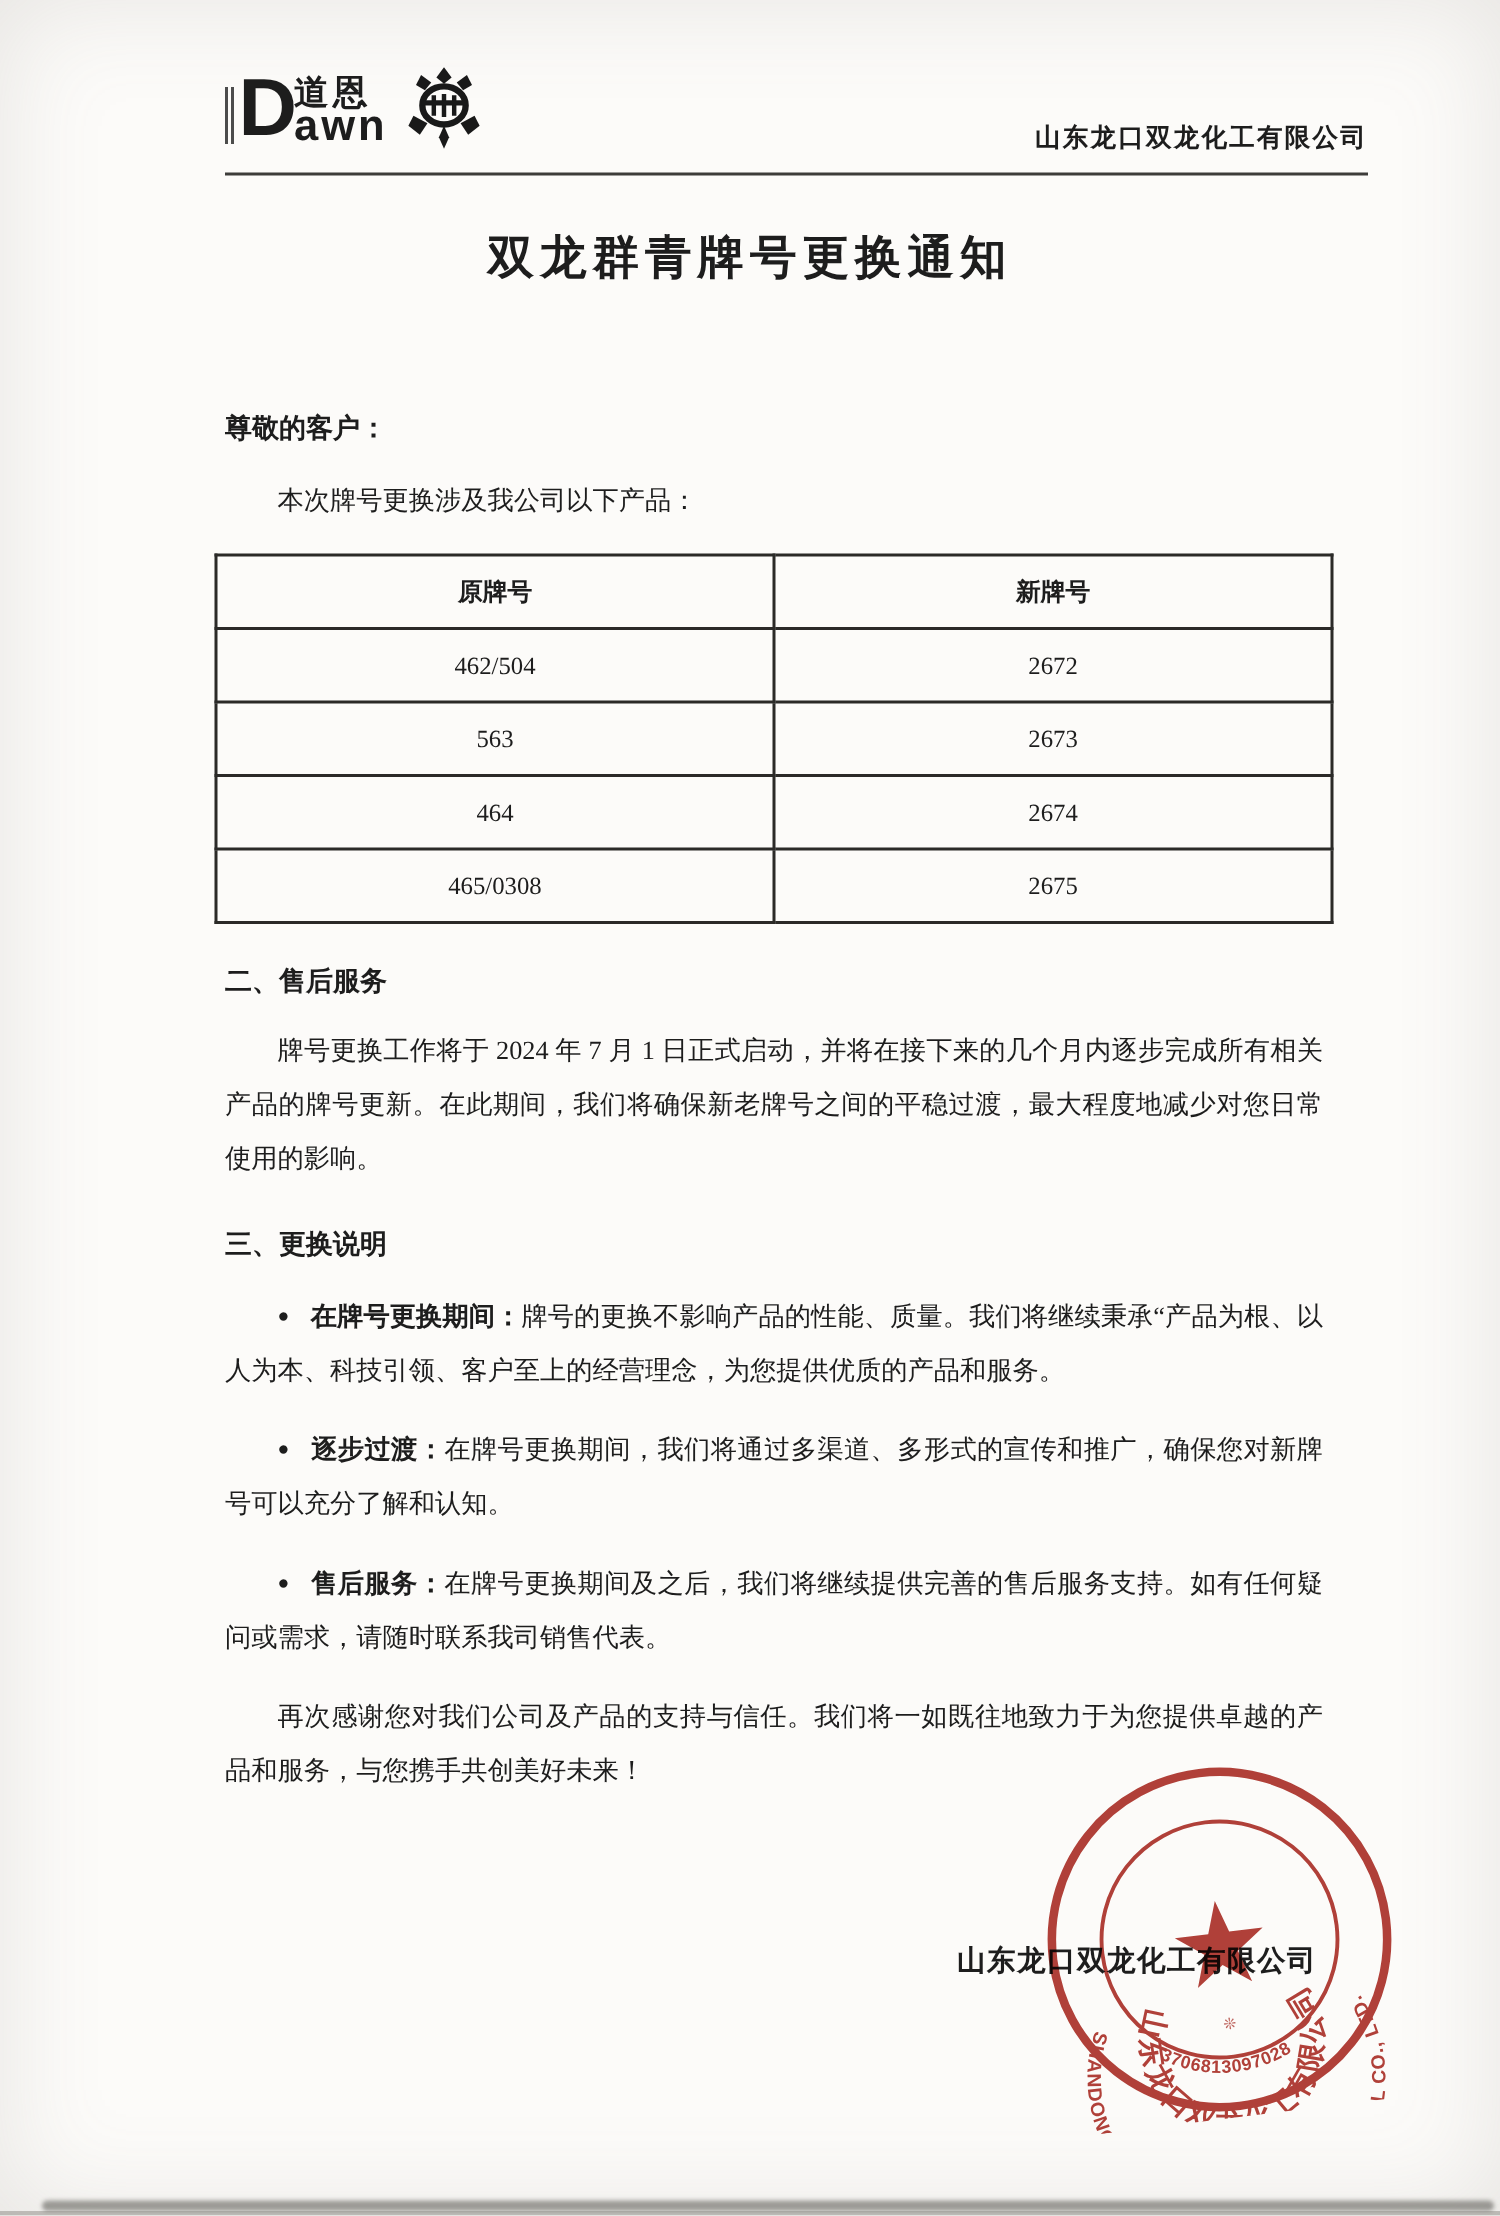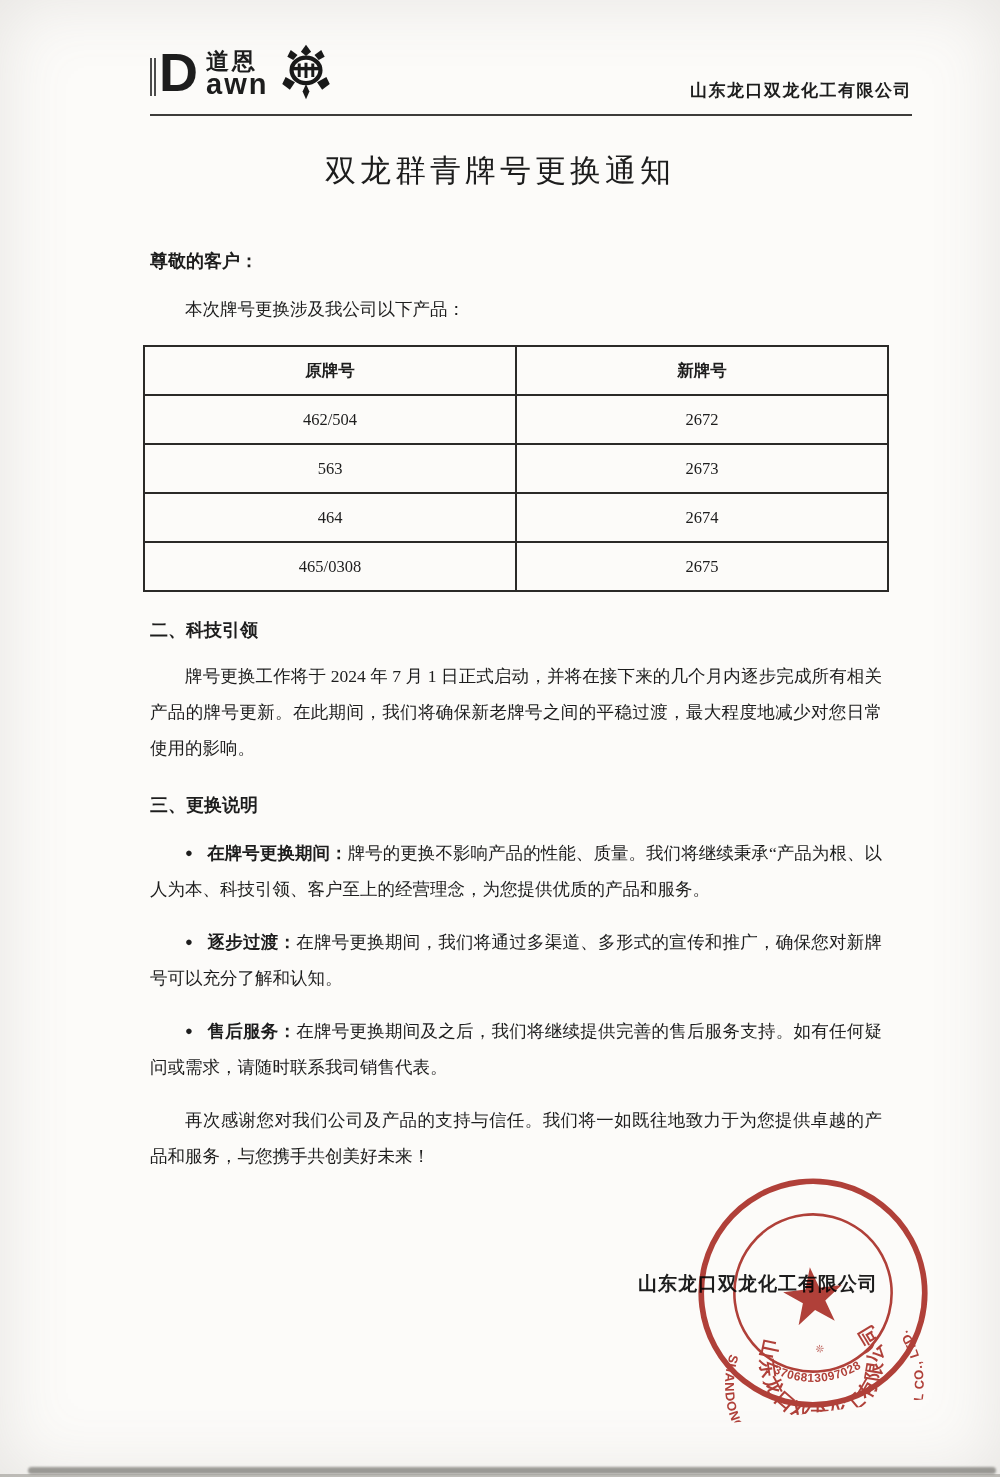--- a/index.html
+++ b/index.html
@@ -6,31 +6,31 @@
   .page{position:relative;width:1000px;height:1477px;margin:0 auto;background:#fcfbf9;
         color:#1d1d1d;overflow:hidden;font-family:"Liberation Serif","DejaVu Serif",serif;
         box-shadow:inset 0 0 70px rgba(120,115,105,.16);}
   
   .header{display:flex;justify-content:space-between;align-items:flex-end;
           margin:0 88px 0 150px;padding:50px 0 10px 0;border-bottom:2px solid #3d3c3a;}
   .logo{display:flex;align-items:flex-start;font-family:"Liberation Sans","DejaVu Sans",sans-serif;}
   .d-stripes{width:7px;height:38px;margin:8px 2px 0 0;
              background:repeating-linear-gradient(90deg,#4c4c4c 0 2px,#fcfbf9 2px 4px);}
   .logo-d{font-size:54px;font-weight:800;line-height:.85;letter-spacing:-2px;}
-  .logo-stack{display:flex;flex-direction:column;line-height:1;margin-left:10px;}
+  .logo-stack{display:flex;flex-direction:column;line-height:1;margin-left:0;}
   .logo-cn{font-size:23px;font-weight:800;letter-spacing:3px;}
   .logo-awn{font-size:29px;font-weight:800;margin-top:-3px;letter-spacing:2px;}
   .crest{margin:-6px 0 0 12px;}
   .company-header{font-size:17px;font-weight:700;letter-spacing:1.5px;padding-bottom:2px;}
   
-  .title{text-align:center;font-size:31px;font-weight:400;letter-spacing:4px;margin-top:34px;
+  .title{text-align:center;font-size:31px;font-weight:700;letter-spacing:4px;margin-top:34px;
          font-family:"Liberation Sans","DejaVu Sans",sans-serif;}
   
   .content{margin:0 118px 0 150px;font-size:17.5px;line-height:2.05;}
-  .salutation{margin-top:51px;font-weight:700;font-size:18px;}
+  .salutation{margin-top:74px;font-weight:700;font-size:18px;}
   .para{text-indent:2em;margin:10px 0 0 0;text-align:justify;}
   .section-heading{font-weight:700;margin-top:20px;font-size:18px;}
   .table-intro{text-indent:2em;margin-top:12px;}
   table.brand{border-collapse:collapse;width:calc(100% + 14px);margin:16px 12px 0 -7px;}
   table.brand th,table.brand td{border:2px solid #2b2a28;height:45px;text-align:center;
         font-size:16.5px;vertical-align:middle;width:50%;}
   table.brand th{font-weight:700;}
   .bullet-para{text-indent:2em;margin-top:12px;text-align:justify;}
   .dot{font-size:13px;vertical-align:2px;margin-right:1.1em;}
   .blabel{font-weight:800;}
@@ -102,21 +102,21 @@
         <td>464</td>
         <td>2674</td>
       </tr>
       <tr>
         <td>465/0308</td>
         <td>2675</td>
       </tr>
     </tbody>
       </table>
 
-    <div class="section-heading">二、科技引领</div>
+    <div class="section-heading">二、售后服务</div>
     <p class="para">牌号更换工作将于 2024 年 7 月 1 日正式启动，并将在接下来的几个月内逐步完成所有相关产品的牌号更新。在此期间，我们将确保新老牌号之间的平稳过渡，最大程度地减少对您日常使用的影响。</p>
 
     <div class="section-heading">三、更换说明</div>
 
     <p class="bullet-para">
       <span class="dot">●</span><span class="blabel">在牌号更换期间：</span><span>牌号的更换不影响产品的性能、质量。我们将继续秉承“产品为根、以人为本、科技引领、客户至上的经营理念，为您提供优质的产品和服务。</span>
     </p>
     <p class="bullet-para">
       <span class="dot">●</span><span class="blabel">逐步过渡：</span><span>在牌号更换期间，我们将通过多渠道、多形式的宣传和推广，确保您对新牌号可以充分了解和认知。</span>
     </p>

